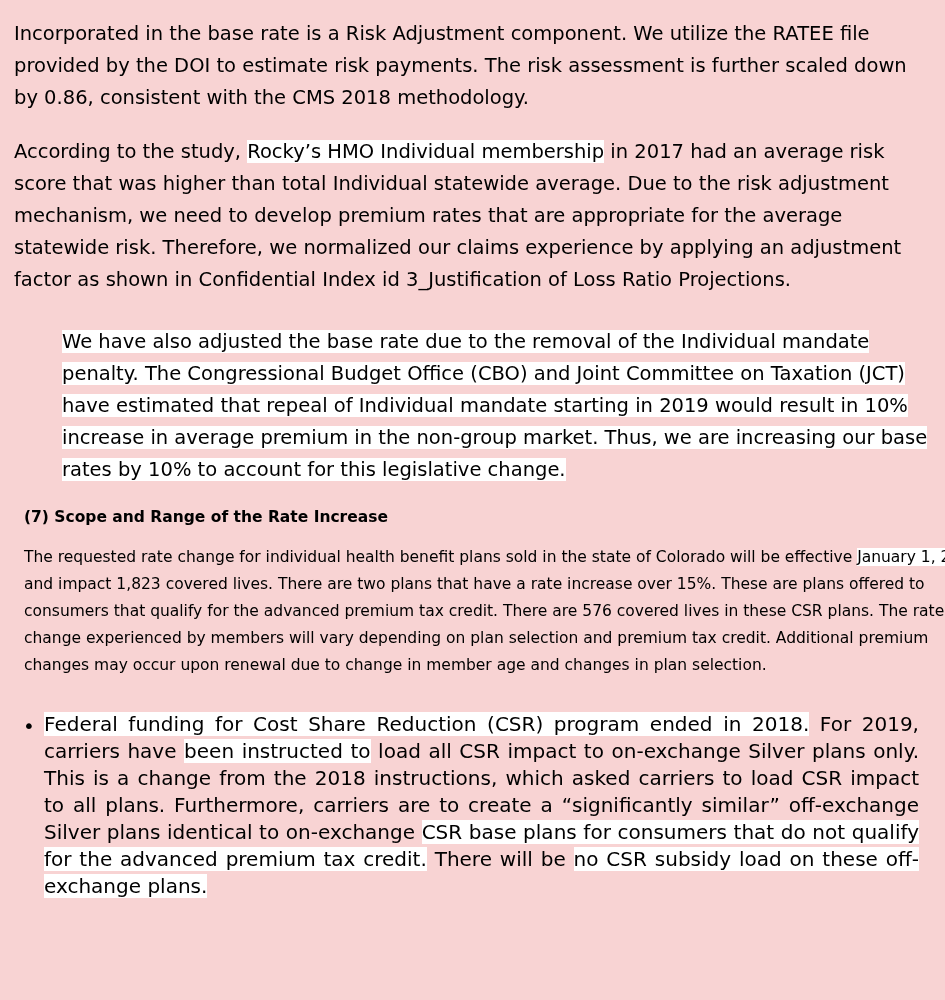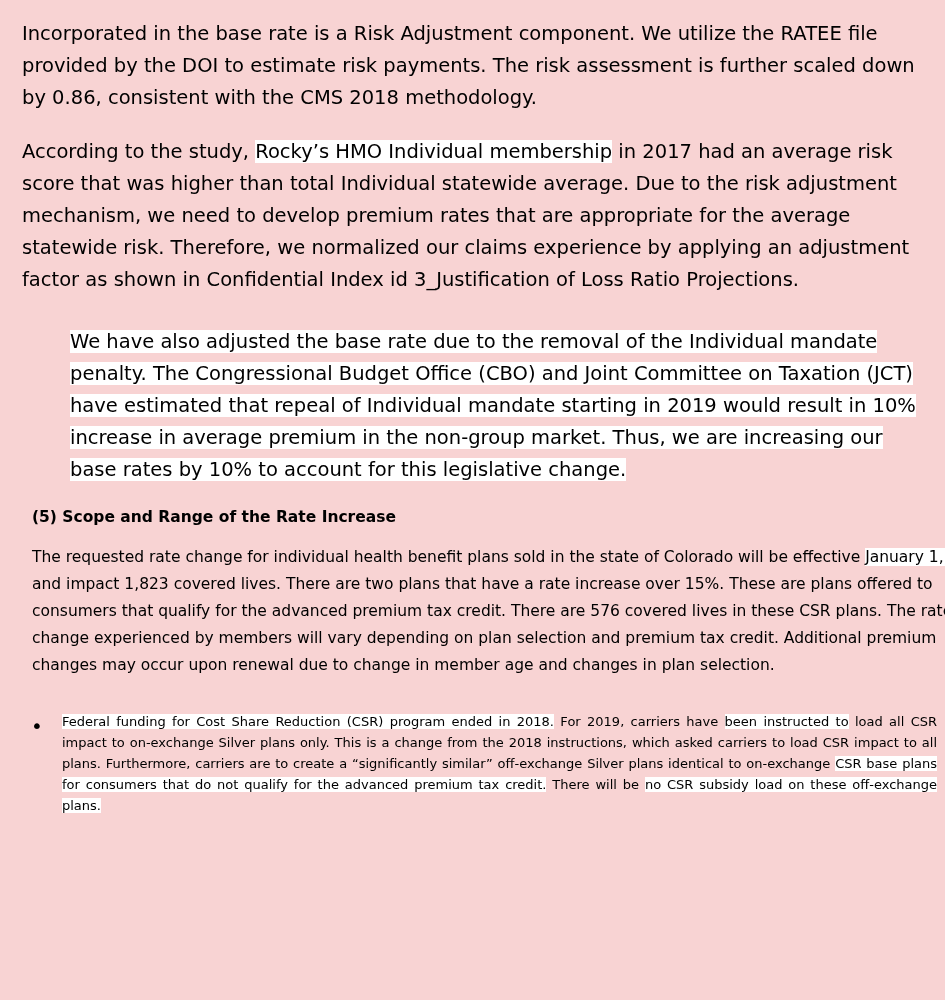--- a/index.html
+++ b/index.html
@@ -12,21 +12,21 @@
     background: #f8d3d3;
     font-family: "DejaVu Sans", "Liberation Sans", sans-serif;
     color: #000000;
     overflow: hidden;
   }
   .page {
     position: relative;
     width: 945px;
     height: 1000px;
     box-sizing: border-box;
-    padding: 18px 0 0 8px;
+    padding: 18px 0 0 0;
   }
   .para {
     font-size: 19.5px;
     line-height: 32px;
     margin: 0 0 12px 0;
     padding: 0 14px 0 14px;
   }
   .para.p1 { margin-bottom: 22px; }
   .para.p2 { margin-bottom: 30px; }
   .para.p3 { margin-bottom: 20px; margin-left: 48px; }
@@ -59,45 +59,44 @@
   }
   .bullet-dot {
     width: 30px;
     flex: 0 0 30px;
     font-size: 20px;
     line-height: 27px;
     text-align: center;
     padding-top: 2px;
   }
   .bullet-text {
-    font-size: 13px;
-    line-height: 21px;
+    font-size: 20px;
+    line-height: 27px;
     text-align: justify;
     width: 875px;
-    margin-left: 10px;
   }
 </style>
 </head>
 <body>
 
 <div class="page">
 
   <p class="para p1">
     <span>Incorporated in the base rate is a Risk Adjustment component.  We utilize the RATEE file provided by the DOI to estimate risk payments.  The risk assessment is further scaled down by 0.86, consistent with the CMS 2018 methodology.</span>
   </p>
 
   <p class="para p2">
     <span>According to the study, </span><span class="hl">Rocky’s HMO Individual membership</span><span> in 2017 had an average risk score that was higher than total Individual statewide average.  Due to the risk adjustment mechanism, we need to develop premium rates that are appropriate for the average statewide risk.  Therefore, we normalized our claims experience by applying an adjustment factor as shown in </span><span class="ital">Confidential Index id 3_Justification of Loss Ratio Projections.</span>
   </p>
 
   <p class="para p3">
     <span class="hl">We have also adjusted the base rate due to the removal of the Individual mandate penalty.  The Congressional Budget Office (CBO) and Joint Committee on Taxation (JCT) have estimated that repeal of Individual mandate starting in 2019 would result in 10% increase in average premium in the non-group market.  Thus, we are increasing our base rates by 10% to account for this legislative change.</span>
   </p>
 
-  <div class="heading">(5)  Scope and Range of the Rate Increase</div>
+  <div class="heading">(7)  Scope and Range of the Rate Increase</div>
 
   <div class="body-sm">
     <span>The requested rate change for individual health benefit plans sold in the state of Colorado will be effective </span><span class="hl">January 1, 2019</span><span> and impact 1,823 covered lives.  There are two plans that have a rate increase over 15%.  These are plans offered to consumers that qualify for the advanced premium tax credit.  There are 576 covered lives in these CSR plans.  The rate change experienced by members will vary depending on plan selection and premium tax credit.  Additional premium changes may occur upon renewal due to change in member age and changes in plan selection.</span>
   </div>
 
   <div class="bullet-row">
     <div class="bullet-dot">•</div>
     <div class="bullet-text">
       <span class="hl">Federal funding for Cost Share Reduction (CSR) program ended in 2018.</span><span>  For 2019, carriers have </span><span class="hl">been instructed to</span><span> load all CSR impact to on-exchange Silver plans only. This is a change from the 2018 instructions, which asked carriers to load CSR impact to all plans.  Furthermore, carriers are to create a “significantly similar” off-exchange Silver plans identical to on-exchange </span><span class="hl">CSR base plans for consumers that do not qualify for the advanced premium tax credit.</span><span>  There will be </span><span class="hl">no CSR subsidy load on these off-exchange plans.</span>
     </div>

